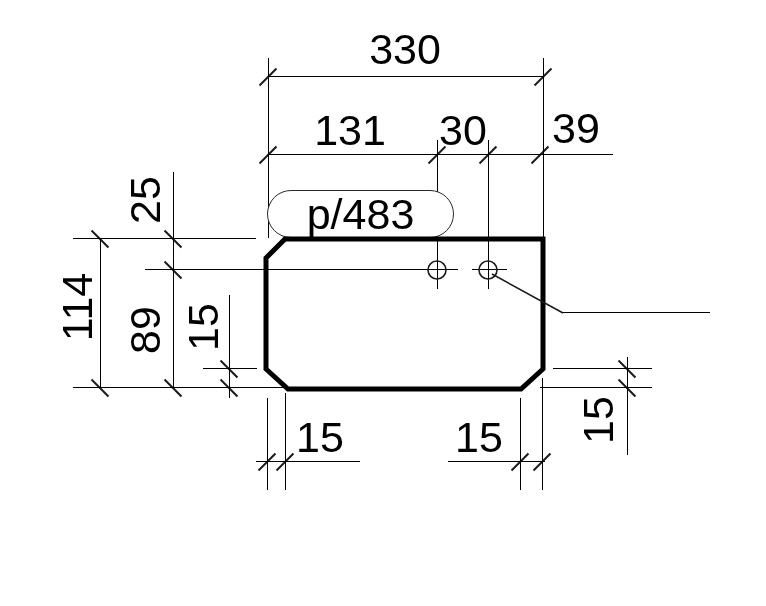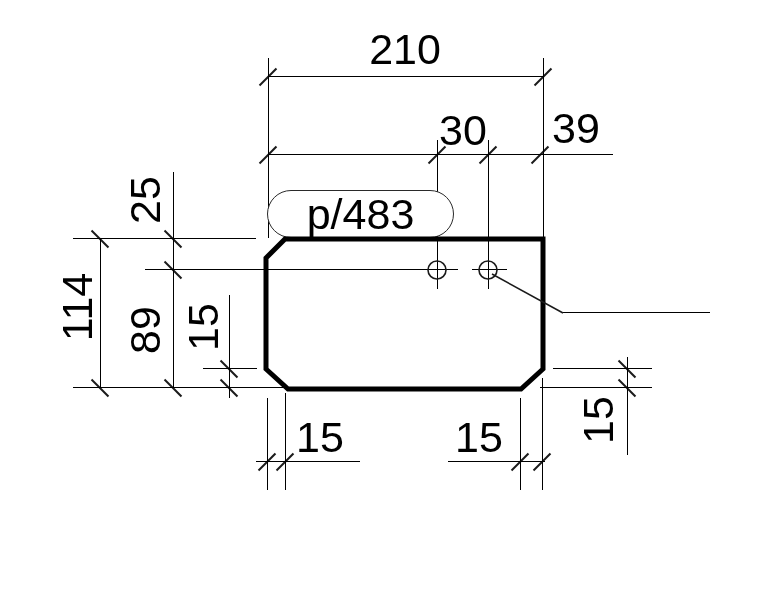--- a/index.html
+++ b/index.html
@@ -86,21 +86,22 @@
     <span class="dimtext">p/483</span>
   </div>
 
   <svg id="outline" width="766" height="606" viewBox="0 0 766 606">
     <polygon points="285,239 543,239 543,369 521,389 288,389 266,369 266,258" fill="none" stroke="#000000" stroke-width="5" stroke-linejoin="miter"></polygon>
     <circle cx="437" cy="270" r="9" fill="none" stroke="#1a1a1a" stroke-width="1.6"></circle>
     <circle cx="488" cy="270" r="9" fill="none" stroke="#1a1a1a" stroke-width="1.6"></circle>
     <line x1="492" y1="274" x2="563" y2="313" stroke="#1a1a1a" stroke-width="1.5"></line>
   </svg>
 
-  <div class="dimtext" style="left:405px;top:49px;">210</div>
+  <div class="dimtext" style="left:405px;top:49px;">330</div>
+  <div class="dimtext" style="left:350px;top:130px;">131</div>
   <div class="dimtext" style="left:463px;top:130px;">30</div>
   <div class="dimtext" style="left:576px;top:128px;text-align:right;">39</div>
   <div class="dimtext rot" style="left:145px;top:200px;">25</div>
   <div class="dimtext rot" style="left:77px;top:307px;">114</div>
   <div class="dimtext rot" style="left:145px;top:330px;">89</div>
   <div class="dimtext rot" style="left:203px;top:327px;">15</div>
   <div class="dimtext" style="left:320px;top:437px;">15</div>
   <div class="dimtext" style="left:479px;top:437px;">15</div>
   <div class="dimtext rot" style="left:598px;top:420px;">15</div>
 

